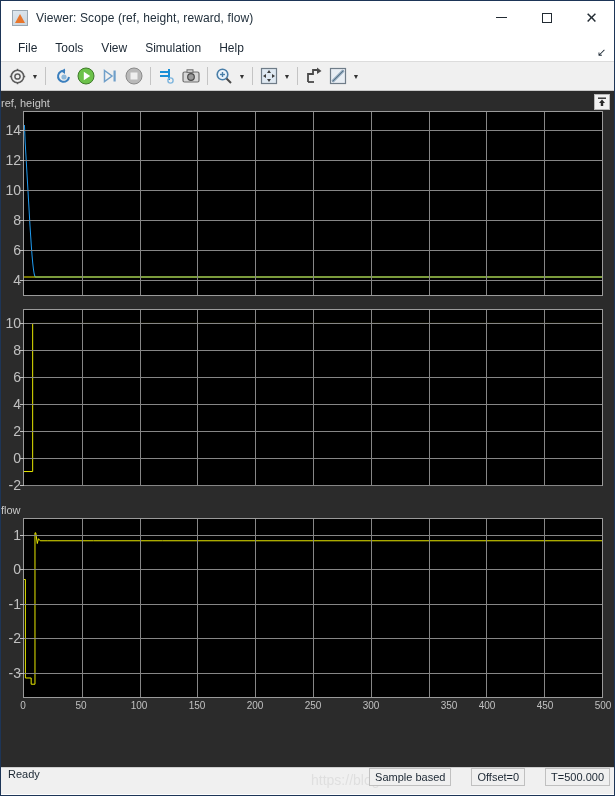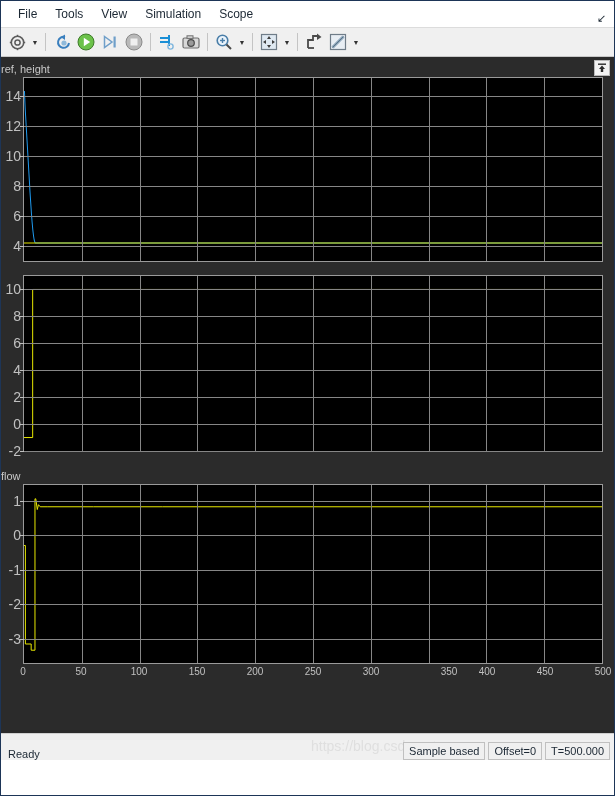--- a/index.html
+++ b/index.html
@@ -202,33 +202,33 @@
     white-space: nowrap;
   }
 
   
   .statusbar {
     position: relative;
     height: 26px;
     background: #f0f0f0;
     border-top: 1px solid #cfcfcf;
     display: flex;
-    align-items: flex-end;
+    align-items: flex-start;
   }
   .status-ready {
     font-size: 11px;
     color: #1b2733;
     padding-left: 7px;
   }
   .status-fields {
     position: absolute;
     right: 4px;
     display: flex;
     align-items: center;
-    gap: 0;
+    gap: 17px;
     height: 18px;
   }
   .status-field {
     font-size: 11px;
     color: #1b2733;
     border: 1px solid #c0c0c0;
     background: #f0f0f0;
     padding: 1px 5px;
     margin-left: 3px;
     white-space: nowrap;
@@ -243,27 +243,42 @@
     white-space: nowrap;
     pointer-events: none;
     user-select: none;
   }
 </style>
 </head>
 <body>
 
 <div id="app">
 
+  <div class="titlebar">
+    <div class="app-icon"></div>
+    <div class="title-text">Viewer: Scope (ref, height, reward, flow)</div>
+    <div class="win-controls">
+      <div class="win-btn">
+          <span class="glyph-min"></span>
+        </div>
+      <div class="win-btn">
+          <span class="glyph-max"></span>
+        </div>
+      <div class="win-btn close">
+          <span class="glyph-close">✕</span>
+        </div>
+    </div>
+  </div>
 
   <div class="menubar">
     <div class="menu-item">File</div>
     <div class="menu-item">Tools</div>
     <div class="menu-item">View</div>
     <div class="menu-item">Simulation</div>
-    <div class="menu-item">Scope</div>
+    <div class="menu-item">Help</div>
     <div class="menu-overflow">↘</div>
   </div>
 
   <div class="toolbar">
 
     <div class="tb-btn">
       <svg width="17" height="17" viewBox="0 0 17 17">
         <circle cx="8.5" cy="8.5" r="6.2" fill="none" stroke="#5d5d5d" stroke-width="1.6"></circle>
         <circle cx="8.5" cy="8.5" r="2.6" fill="none" stroke="#5d5d5d" stroke-width="1.5"></circle>
         <g stroke="#5d5d5d" stroke-width="1.5">

